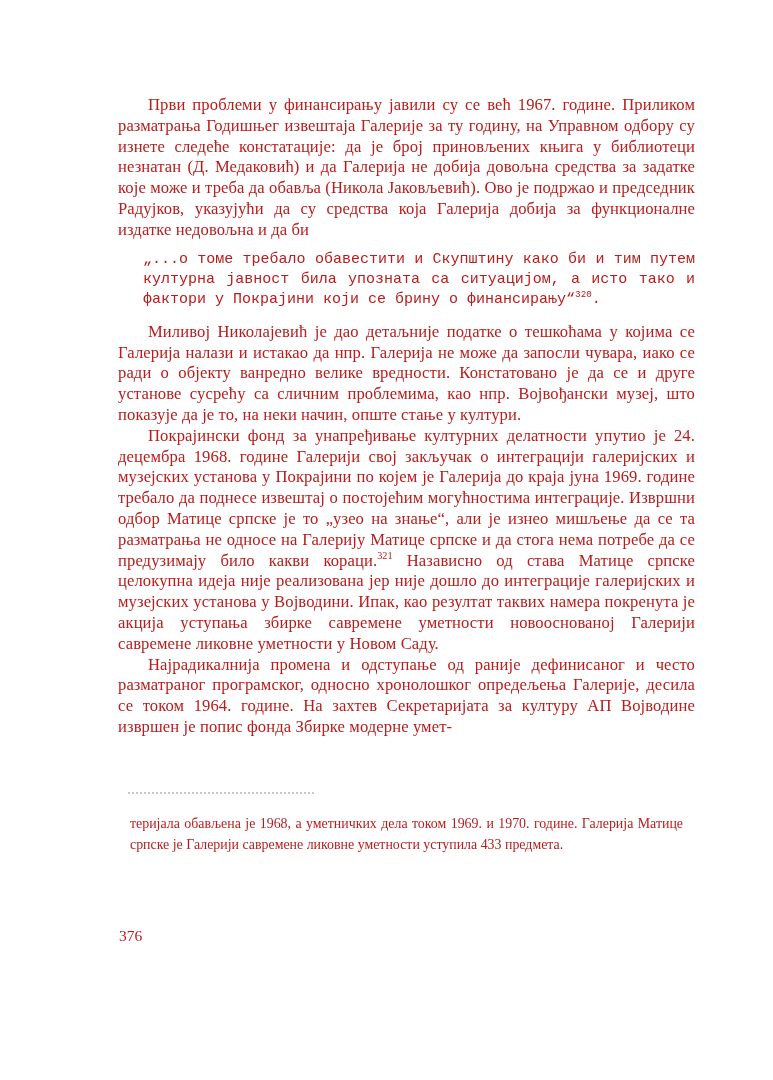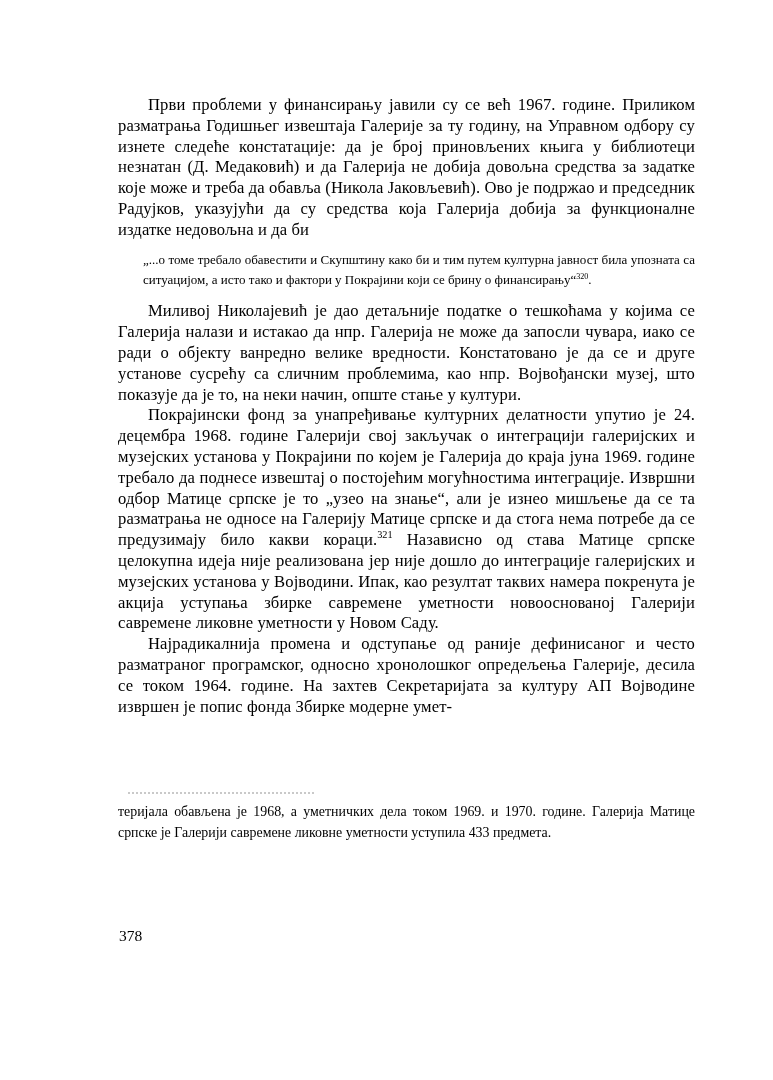--- a/index.html
+++ b/index.html
@@ -7,42 +7,43 @@
     padding: 0;
     background: #ffffff;
   }
   .page {
     position: relative;
     width: 773px;
     height: 1080px;
     background: #ffffff;
     overflow: hidden;
     font-family: "Liberation Serif", "DejaVu Serif", serif;
-    color: #000000;
+    color: #b91c1c;
   }
   .text-block {
     position: absolute;
     left: 118px;
     top: 95px;
     width: 577px;
   }
   .text-block p.body-par {
     margin: 0;
     font-size: 16.6px;
     line-height: 20.8px;
     text-align: justify;
     text-indent: 30px;
     letter-spacing: 0.1px;
   }
   .block-quote {
     margin: 9px 0 11px 25px;
-    font-size: 13px;
+    font-size: 15px;
     line-height: 20.4px;
     text-align: justify;
     text-indent: 0;
+    font-family: Liberation Mono, monospace;
   }
   sup.fn-ref {
     font-size: 0.62em;
     line-height: 0;
     vertical-align: super;
     letter-spacing: 0;
   }
   .footnote-sep {
     position: absolute;
     left: 128px;
@@ -54,21 +55,21 @@
   .footnotes {
     position: absolute;
     left: 118px;
     top: 802px;
     width: 577px;
     font-size: 13.9px;
     line-height: 20.6px;
     text-align: justify;
   }
   .footnotes p {
-    margin: 0;
+    margin: 12px;
   }
   .footnotes p.fn-item {
     text-indent: 25px;
   }
   .footnotes sup.fn-num {
     font-weight: bold;
     font-size: 0.68em;
     vertical-align: super;
     line-height: 0;
     padding-right: 4px;
@@ -103,15 +104,15 @@
   <div class="footnote-sep"></div>
 
   <div class="footnotes">
 
     <p class="fn-cont"><span>теријала обављена је 1968, а уметничких дела током 1969. и 1970. године. Галерија Матице српске је Галерији савремене ликовне уметности уступила 433 предмета.</span></p>
 
 
 
   </div>
 
-  <div class="page-number">378</div>
+  <div class="page-number">376</div>
 
 </div>
 
 </body></html>

